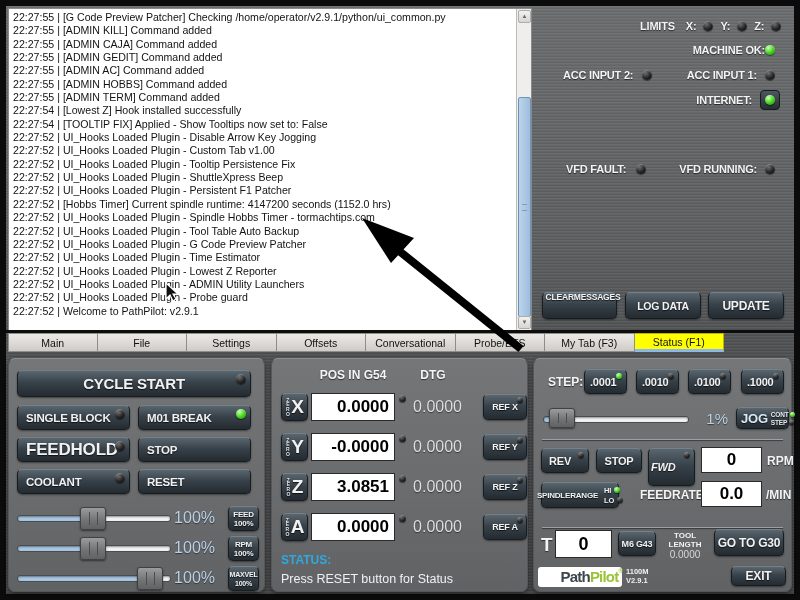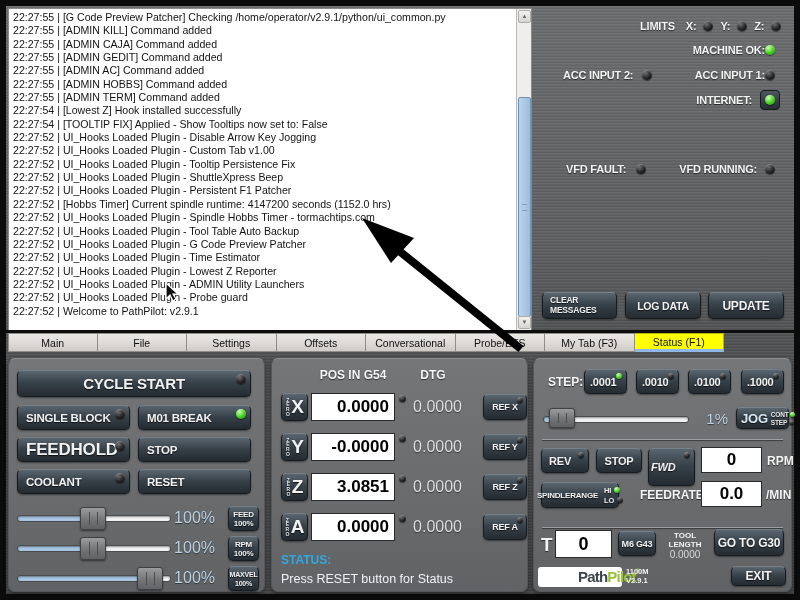--- a/index.html
+++ b/index.html
@@ -99,22 +99,22 @@
     font-size:17px; font-weight:bold; text-align:center; }
   .jog-btn { padding:0 4px; gap:3px;justify-content:space-between; }
   .jog-main { font-size:13px; color:#d9e8f5; }
   .jog-col { display:flex; flex-direction:column; gap:1px; }
   .jog-mini { display:flex; align-items:center; gap:2px; font-size:6.5px; color:#e8e8e8; }
   .sp-col { display:flex; line-height:9px; font-size:8px; }
   .sp-mini { display:flex; align-items:center; gap:3px; font-size:7.5px; line-height:9px; }
   .tl-label { font-size:8px; font-weight:bold; color:#f2f2f2; text-align:center; line-height:9px; }
   .tl-value { font-size:10px; color:#d8d8d8; text-align:center; }
 
-  .logo-box { position:absolute; background:#fff; border-radius:3px; display:flex; align-items:flex-start; justify-content:flex-start;
-    font-weight:bold; font-size:15px; letter-spacing:-.8px; line-height:19px;padding-left:40px; }
+  .logo-box { position:absolute; background:#fff; border-radius:3px; display:flex; align-items:flex-start; justify-content:flex-end;
+    font-weight:bold; font-size:15px; letter-spacing:-.8px; line-height:19px; }
   .logo-path { color:#3d454c; } .logo-pilot { color:#9ac33a; }
   .logo-reg { font-size:6px; color:#9ac33a; line-height:8px; }
   .brand-text { position:absolute; font-size:7.5px; font-weight:bold; color:#f0f0f0; line-height:8.5px; }
 
   .overlay-svg { position:absolute; left:0; top:0; width:800px; height:600px; pointer-events:none; z-index:60; }
 </style>
 </head>
 <body>
 
 <div class="screen">
@@ -165,39 +165,39 @@
       <span class="led"></span>
     </div>
     <div class="st-row" style="right:17px; top:36px; ">
       <span class="st-label">MACHINE OK:</span>
       <span class="led led-on"></span>
     </div>
     <div class="st-row" style="left:23px; top:61px; gap:9px;">
       <span class="st-label">ACC INPUT 2:</span>
       <span class="led"></span>
     </div>
-    <div class="st-row" style="right:17px; top:61px; gap:0;">
+    <div class="st-row" style="right:17px; top:61px; gap:8px;">
       <span class="st-label">ACC INPUT 1:</span>
       <span class="led"></span>
     </div>
     <div class="st-row" style="right:12px; top:82px; gap:8px;">
       <span class="st-label">INTERNET:</span>
       <span class="led-button">
         <span class="led led-on"></span>
       </span>
     </div>
     <div class="st-row" style="left:26px; top:155px; gap:10px;">
       <span class="st-label">VFD FAULT:</span>
       <span class="led"></span>
     </div>
     <div class="st-row" style="right:17px; top:155px; gap:8px;">
       <span class="st-label">VFD RUNNING:</span>
       <span class="led"></span>
     </div>
-    <div class="btn" style="left:2px; top:284px; width:75px; height:27px; flex-direction:column; font-size:8.5px; line-height:9.5px; align-items:flex-start; padding-left:7px;">
+    <div class="btn" style="left:2px; top:284px; width:75px; height:27px; font-size:8.5px; line-height:9.5px; align-items:flex-start; padding-left:7px;">
       <span>CLEAR</span>
       <span>MESSAGES</span>
     </div>
     <div class="btn" style="left:85px; top:284px; width:76px; height:27px; font-size:10.5px;">LOG DATA</div>
     <div class="btn" style="left:168px; top:284px; width:76px; height:27px; font-size:12px;">UPDATE</div>
   </div>
 
   <div class="tab-topline"></div>
   <div class="tabbar">
     <div class="tab">Main</div>

